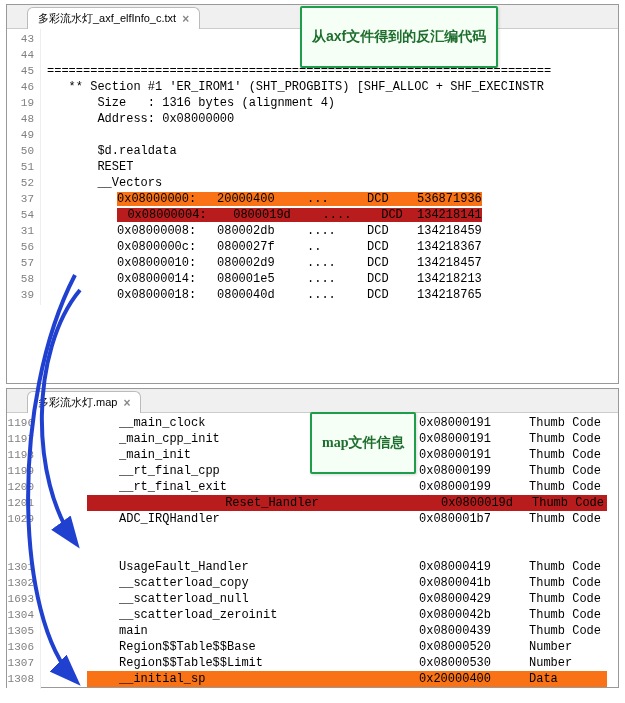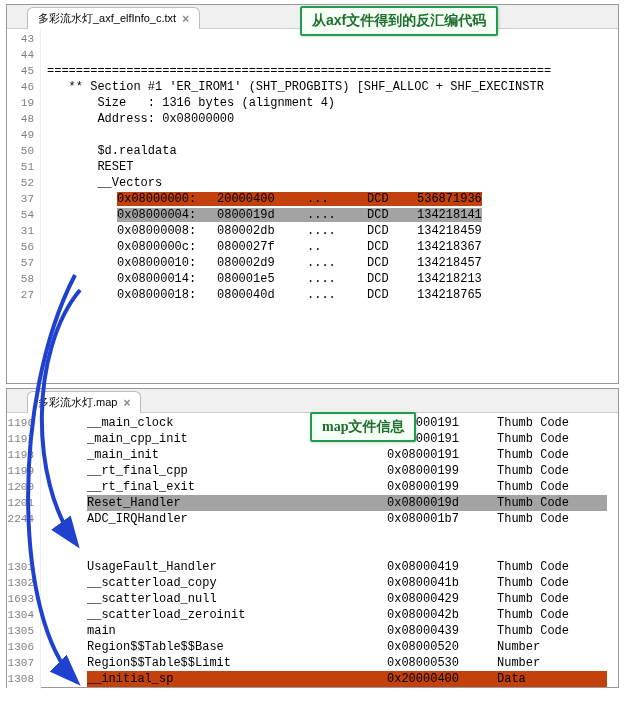--- a/index.html
+++ b/index.html
@@ -66,49 +66,49 @@
   .content {
     flex: 1;
     padding: 2px 0 2px 6px;
     font-size: 12px;
     line-height: 16px;
     white-space: pre;
     overflow: hidden;
   }
   .content .row { height: 16px; display: flex; }
   .content .row > span { white-space: pre; }
-  .hl-yellow { background: #c2410c; }
-  .hl-orange { background: #a3a3a3; }
+  .hl-yellow { background: #f97316; }
+  .hl-orange { background: #b91c1c; text-align: center; }
   .callout {
     position: absolute;
     border: 2px solid #1e9e4a;
     background: #f5fff5;
     color: #1e6e2e;
     font-family: "Microsoft YaHei", sans-serif;
     font-size: 14px;
     font-weight: bold;
-    padding: 4px 10px;
+    padding: 20px 10px;
     border-radius: 2px;
     box-shadow: 1px 1px 3px rgba(0,0,0,0.15);
     z-index: 5;
   }
   .arrows {
     position: absolute;
     left: 0; top: 0;
     width: 625px; height: 703px;
     pointer-events: none;
     z-index: 4;
   }
   .col-addr { display:inline-block; width:100px; }
   .col-hex  { display:inline-block; width:90px; }
   .col-dots { display:inline-block; width:60px; }
   .col-instr{ display:inline-block; width:50px; }
   .col-val  { display:inline-block; }
   .indent2 { display:inline-block; width:70px; }
-  .sym-name { display:inline-block; width:300px; }
+  .sym-name { display:inline-block; width:300px;margin-left:32px; }
   .sym-addr { display:inline-block; width:110px; }
   .sym-type { display:inline-block; }
   .sym-ind  { display:inline-block; width:40px; }
   .eqline { color:#000; }
 </style>
 </head>
 <body>
 
 <div class="callout" style="top:6px; left:300px;">从axf文件得到的反汇编代码</div>
 <div class="callout" style="top:412px; left:310px;font-family:Liberation Serif, serif;">map文件信息</div>
@@ -131,42 +131,42 @@
         <div>49</div>
         <div>50</div>
         <div>51</div>
         <div>52</div>
         <div>37</div>
         <div>54</div>
         <div>31</div>
         <div>56</div>
         <div>57</div>
         <div>58</div>
-        <div>27</div>
+        <div>39</div>
       </div>
     <div class="content" id="axf-content"><div class="row"><span></span></div><div class="row"><span></span></div><div class="row"><span><span class="eqline">======================================================================</span></span></div><div class="row"><span>   ** Section #1 'ER_IROM1' (SHT_PROGBITS) [SHF_ALLOC + SHF_EXECINSTR</span></div><div class="row"><span>       Size   : 1316 bytes (alignment 4)</span></div><div class="row"><span>       Address: 0x08000000</span></div><div class="row"><span></span></div><div class="row"><span>       $d.realdata</span></div><div class="row"><span>       RESET</span></div><div class="row"><span>       __Vectors</span></div><div class="row"><span><span class="indent2"></span><span class="hl-yellow"><span class="col-addr">0x08000000:</span><span class="col-hex">20000400</span><span class="col-dots">...</span><span class="col-instr">DCD</span><span class="col-val">536871936</span></span></span></div><div class="row"><span><span class="indent2"></span><span class="hl-orange"><span class="col-addr">0x08000004:</span><span class="col-hex">0800019d</span><span class="col-dots">....</span><span class="col-instr">DCD</span><span class="col-val">134218141</span></span></span></div><div class="row"><span><span class="indent2"></span><span class=""><span class="col-addr">0x08000008:</span><span class="col-hex">080002db</span><span class="col-dots">....</span><span class="col-instr">DCD</span><span class="col-val">134218459</span></span></span></div><div class="row"><span><span class="indent2"></span><span class=""><span class="col-addr">0x0800000c:</span><span class="col-hex">0800027f</span><span class="col-dots">..</span><span class="col-instr">DCD</span><span class="col-val">134218367</span></span></span></div><div class="row"><span><span class="indent2"></span><span class=""><span class="col-addr">0x08000010:</span><span class="col-hex">080002d9</span><span class="col-dots">....</span><span class="col-instr">DCD</span><span class="col-val">134218457</span></span></span></div><div class="row"><span><span class="indent2"></span><span class=""><span class="col-addr">0x08000014:</span><span class="col-hex">080001e5</span><span class="col-dots">....</span><span class="col-instr">DCD</span><span class="col-val">134218213</span></span></span></div><div class="row"><span><span class="indent2"></span><span class=""><span class="col-addr">0x08000018:</span><span class="col-hex">0800040d</span><span class="col-dots">....</span><span class="col-instr">DCD</span><span class="col-val">134218765</span></span></span></div></div>
   </div>
 </div>
 
 <div class="editor-block" style="height:300px;">
   <div class="tab-bar">
     <div class="tab">
       <span>多彩流水灯.map</span>
       <span class="close">×</span>
     </div>
   </div>
   <div class="code-area">
     <div class="gutter" id="map-gutter">
         <div>1196</div>
         <div>1197</div>
         <div>1198</div>
         <div>1199</div>
         <div>1200</div>
         <div>1201</div>
-        <div>2244</div>
+        <div>1029</div>
         <div>&nbsp;</div>
         <div>&nbsp;</div>
         <div>1301</div>
         <div>1302</div>
         <div>1693</div>
         <div>1304</div>
         <div>1305</div>
         <div>1306</div>
         <div>1307</div>
         <div>1308</div>

